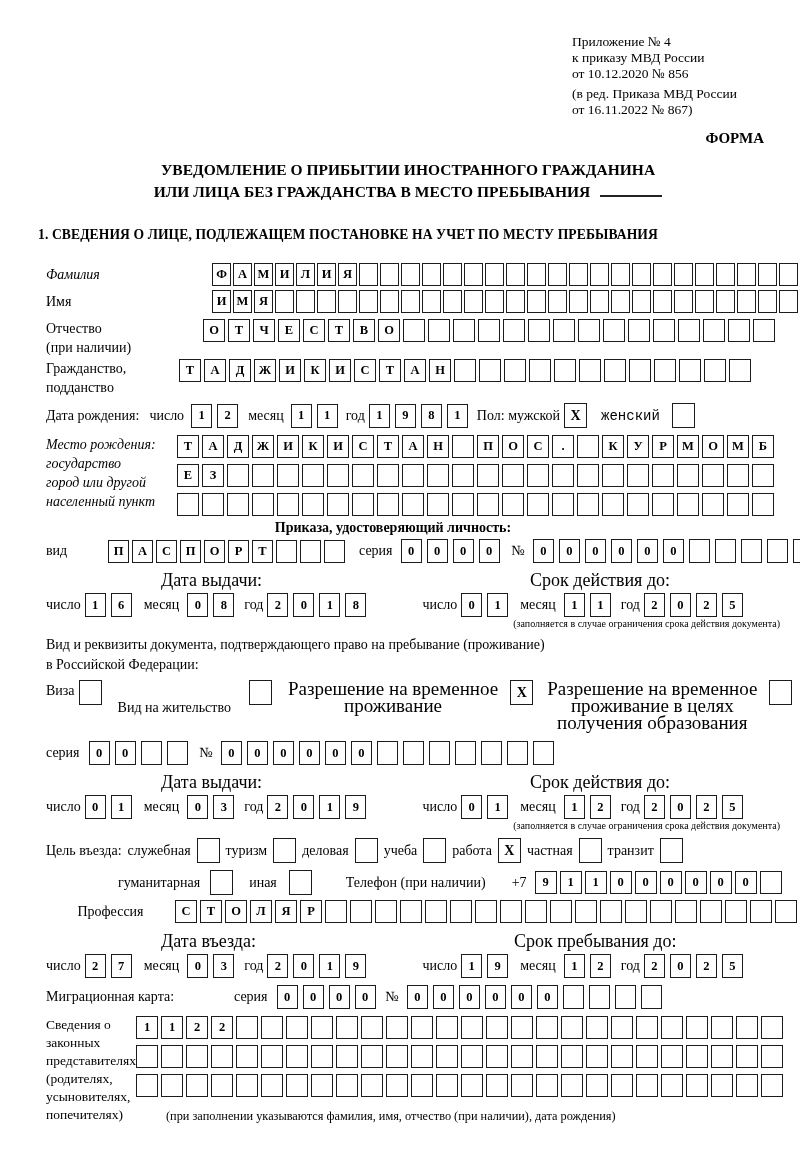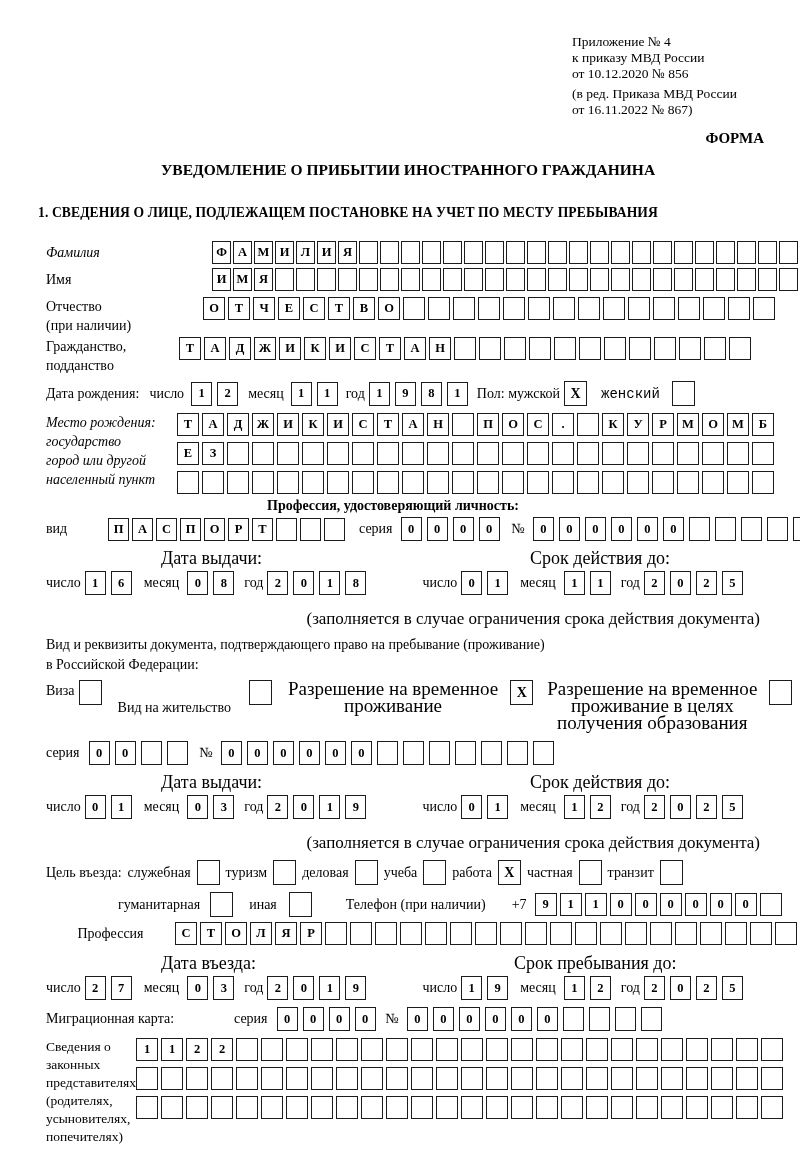--- a/index.html
+++ b/index.html
@@ -20,21 +20,21 @@
   .cell{box-sizing:border-box;flex:0 0 auto;width:19px;height:23px;border:1.6px solid #1c1c1c;
         display:flex;align-items:center;justify-content:center;font-size:12.5px;font-weight:bold;}
   .g3{column-gap:3px;}
   .w21 .cell{width:21px;}
   .w22 .cell{width:22px;}
   .dt{column-gap:5px;}
   .dt .cell{width:21px;height:24px;}
   .checkbox{box-sizing:border-box;flex:0 0 auto;width:23px;height:25px;border:1.6px solid #1c1c1c;
         display:inline-flex;align-items:center;justify-content:center;font-size:14px;font-weight:bold;}
   .heads{display:flex;font-size:18px;margin-top:7px;}
-  .note{font-size:17px;text-align:right;padding-right:40px;margin-top:14px;}
+  .note{font-size:10px;text-align:right;padding-right:20px;margin-top:1px;}
   .intro{font-size:14px;margin-top:8px;}
   .optlbl{font-size:19px;text-align:center;line-height:17px;}
   .stack{display:flex;flex-direction:column;row-gap:6px;}
   .bnote{font-size:12.3px;margin-top:6px;margin-left:30px;white-space:nowrap;}
 </style>
 </head>
 <body>
 
 <div class="page">
 
@@ -43,20 +43,21 @@
     <div>к приказу МВД России</div>
     <div>от 10.12.2020 № 856</div>
     <div class="grp2">(в ред. Приказа МВД России</div>
     <div>от 16.11.2022 № 867)</div>
   </div>
 
   <div class="forma">ФОРМА</div>
 
   <div class="title">
     <div>УВЕДОМЛЕНИЕ О ПРИБЫТИИ ИНОСТРАННОГО ГРАЖДАНИНА</div>
+    <div><span>ИЛИ ЛИЦА БЕЗ ГРАЖДАНСТВА В МЕСТО ПРЕБЫВАНИЯ</span><span class="blank"></span></div>
   </div>
 
   <div class="sect">1. СВЕДЕНИЯ О ЛИЦЕ, ПОДЛЕЖАЩЕМ ПОСТАНОВКЕ НА УЧЕТ ПО МЕСТУ ПРЕБЫВАНИЯ</div>
 
   <div class="row" style="margin-top:20px;">
     <span class="lbl" style="width:166px;font-style:italic;">Фамилия</span>
     <span class="cells">
         <span class="cell">Ф</span>
         <span class="cell">А</span>
         <span class="cell">М</span>
@@ -293,21 +294,21 @@
           <span class="cell"></span>
           <span class="cell"></span>
           <span class="cell"></span>
           <span class="cell"></span>
           <span class="cell"></span>
           <span class="cell"></span>
         </span>
     </span>
   </div>
 
-  <div style="margin-top:4px;text-align:center;font-weight:bold;font-size:14px;padding-right:60px;">Профессия, удостоверяющий личность:</div>
+  <div style="margin-top:4px;text-align:center;font-weight:bold;font-size:14px;padding-right:60px;">Приказа, удостоверяющий личность:</div>
 
   <div class="row" style="margin-top:3px;">
     <span class="lbl" style="width:62px;">вид</span>
     <span class="cells g3 w21">
         <span class="cell">П</span>
         <span class="cell">А</span>
         <span class="cell">С</span>
         <span class="cell">П</span>
         <span class="cell">О</span>
         <span class="cell">Р</span>
@@ -692,16 +693,17 @@
           <span class="cell"></span>
           <span class="cell"></span>
           <span class="cell"></span>
           <span class="cell"></span>
           <span class="cell"></span>
           <span class="cell"></span>
           <span class="cell"></span>
           <span class="cell"></span>
           <span class="cell"></span>
         </span>
+      <span class="bnote">(при заполнении указываются фамилия, имя, отчество (при наличии), дата рождения)</span>
     </span>
   </div>
 
 </div>
 
 </body></html>

